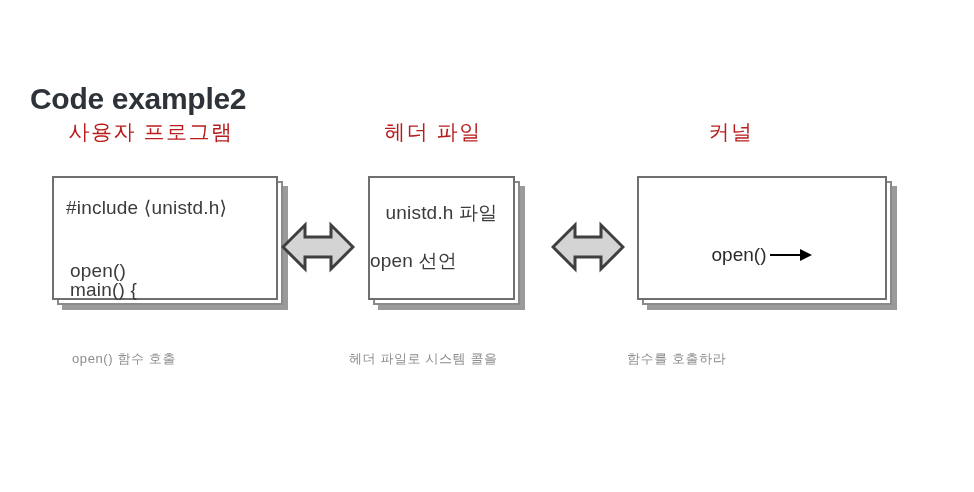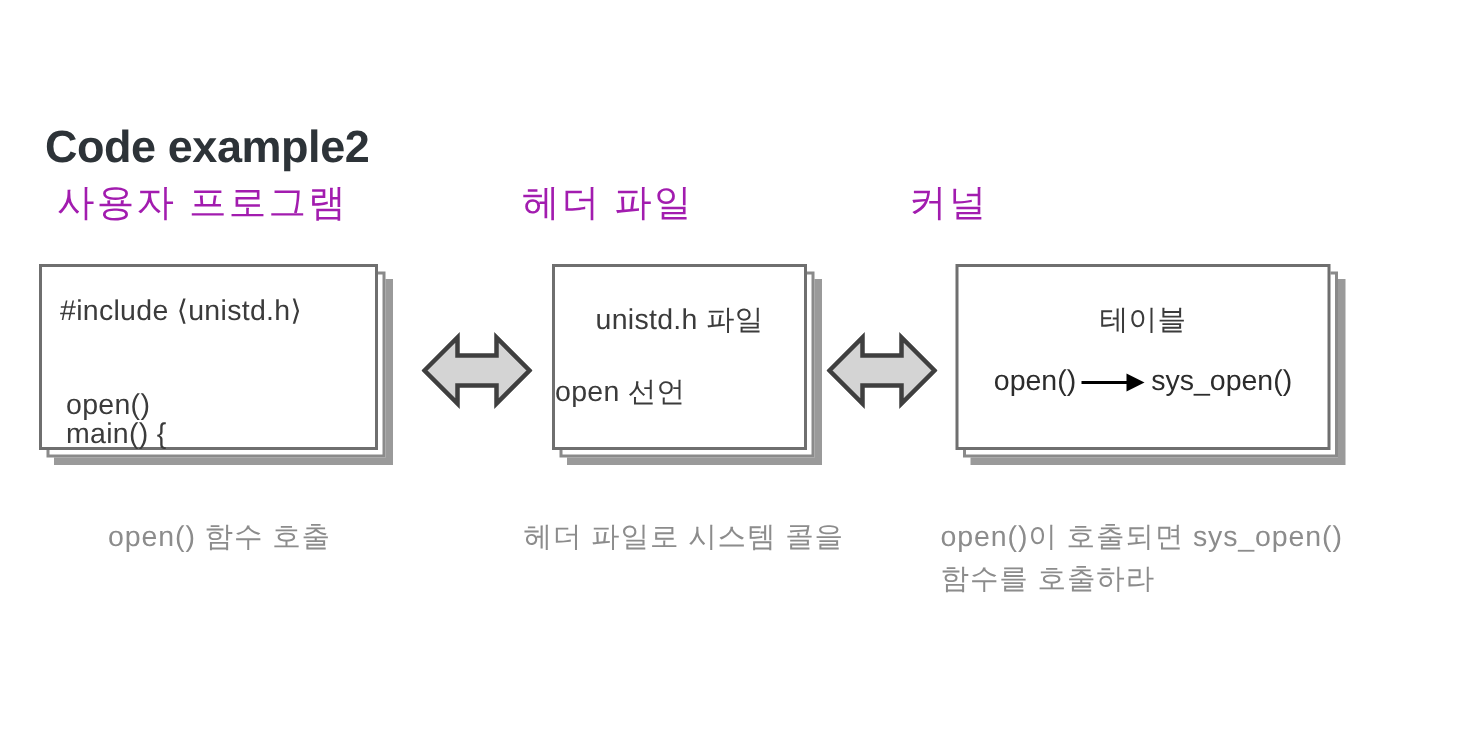--- a/index.html
+++ b/index.html
@@ -27,23 +27,24 @@
     color: #2d3338;
     letter-spacing: -0.3px;
     white-space: nowrap;
     margin-top: 44px;
   }
 
   
   .col-header {
     position: absolute;
     top: 118px;
-    font-size: 25px;
+    font-size: 21px;
     font-weight: normal;
-    color: #a21caf;
+    color: #b91c1c;
+    text-align: center;
     white-space: nowrap;
     letter-spacing: 1.5px;
   }
   #header-user    { left: 38px;  width: 226px; }
   #header-headerfile { left: 348px; width: 170px; }
   #header-kernel  { left: 606px; width: 250px; }
 
   
   .stack {
     position: absolute;
@@ -75,22 +76,22 @@
     background: #ffffff;
     border: 2px solid #6f6f6f;
     box-sizing: border-box;
   }
   .card-inner {
     position: relative;
     width: 100%;
     height: 100%;
   }
 
-  #box-user     { left: 26px;  width: 226px; height: 124px; }
-  #box-header   { left: 368px; width: 170px; height: 124px; }
+  #box-user     { left: 52px;  width: 226px; height: 124px; }
+  #box-header   { left: 368px; width: 147px; height: 124px; }
   #box-kernel   { left: 637px; width: 250px; height: 124px; }
 
   
   .box-line {
     position: absolute;
     font-size: 19px;
     color: #3b3b3b;
     white-space: nowrap;
     letter-spacing: 0.2px;
   }
@@ -148,21 +149,21 @@
     width: 74px;
     height: 58px;
   }
   #arrow-1 { left: 281px; }
   #arrow-2 { left: 551px; }
   .dbl-arrow svg { display: block; }
 
   
   .caption {
     position: absolute;
-    font-size: 19px;
+    font-size: 13px;
     color: #8c8c8c;
     line-height: 28px;
     letter-spacing: 0.6px;
     white-space: nowrap;
   }
   #caption-user   { left: 72px;  top: 345px; }
   #caption-header { left: 349px; top: 345px; }
   #caption-kernel { left: 627px; top: 345px; }
   .caption .cl { display: block; }
 </style>
@@ -210,37 +211,34 @@
   <svg width="74" height="58" viewBox="0 0 74 58">
     <polygon points="2,29 24,7 24,19 50,19 50,7 72,29 50,51 50,39 24,39 24,51" fill="#d4d4d4" stroke="#3f3f3f" stroke-width="3" stroke-linejoin="miter"></polygon>
   </svg>
 </div>
 
 <div class="stack" id="box-kernel">
   <div class="shadow-back"></div>
   <div class="shadow-mid"></div>
   <div class="card">
     <div class="card-inner">
-      <div class="box-line" id="krn-line1">테이블</div>
       <div id="krn-row">
         <span class="kt">open()</span>
         <span class="inline-arrow">
           <span class="shaft"></span>
           <span class="head"></span>
         </span>
-        <span class="kt">sys_open()</span>
       </div>
     </div>
   </div>
 </div>
 
 <div class="caption" id="caption-user">
   <span class="cl">open() 함수 호출</span>
 </div>
 
 <div class="caption" id="caption-header">
   <span class="cl">헤더 파일로 시스템 콜을</span>
 </div>
 
 <div class="caption" id="caption-kernel">
-  <span class="cl">open()이 호출되면 sys_open()</span>
   <span class="cl">함수를 호출하라</span>
 </div>
 
 </body></html>

